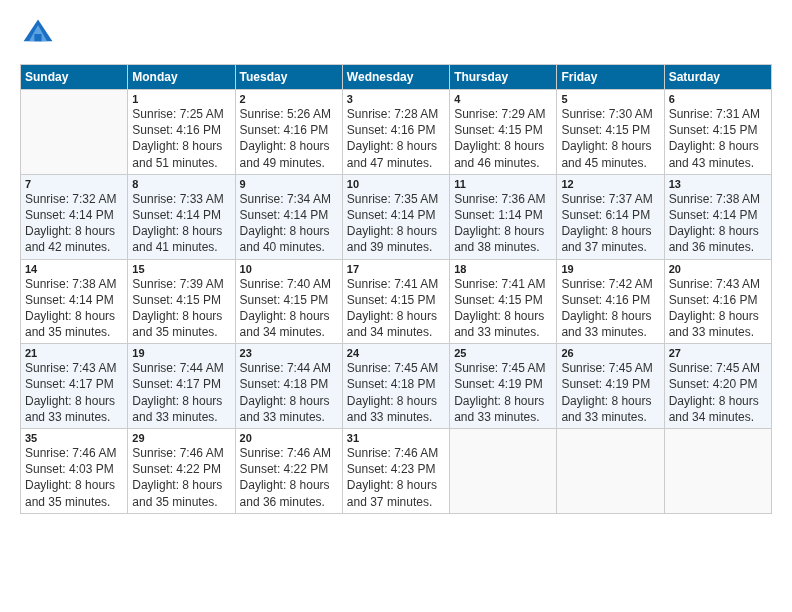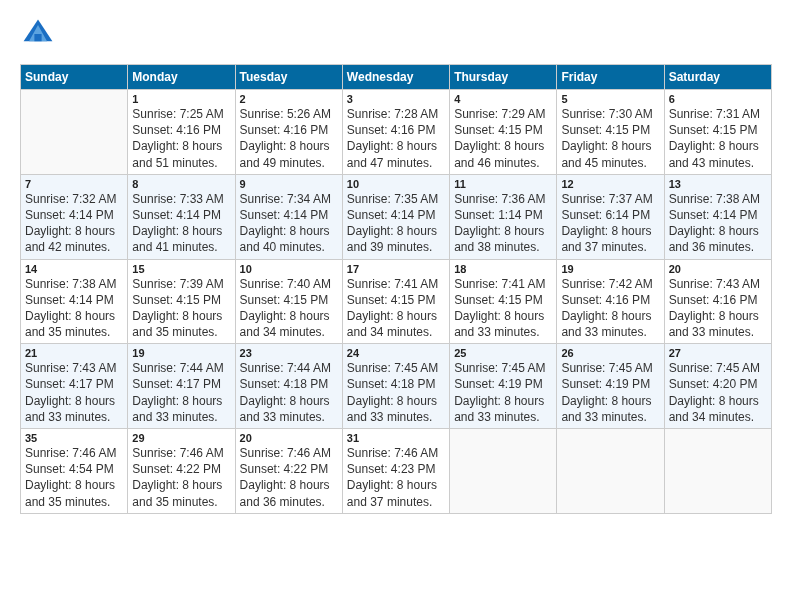--- a/index.html
+++ b/index.html
@@ -328,21 +328,21 @@
             <div class="day-info">Sunrise: 7:45 AM
 Sunset: 4:20 PM
 Daylight: 8 hours
 and 34 minutes.</div>
           </td>
         </tr>
         <tr>
           <td>
             <span class="day-num">35</span>
             <div class="day-info">Sunrise: 7:46 AM
-Sunset: 4:54 PM
+Sunset: 4:03 PM
 Daylight: 8 hours
 and 35 minutes.</div>
           </td>
           <td>
             <span class="day-num">29</span>
             <div class="day-info">Sunrise: 7:46 AM
 Sunset: 4:22 PM
 Daylight: 8 hours
 and 35 minutes.</div>
           </td>

